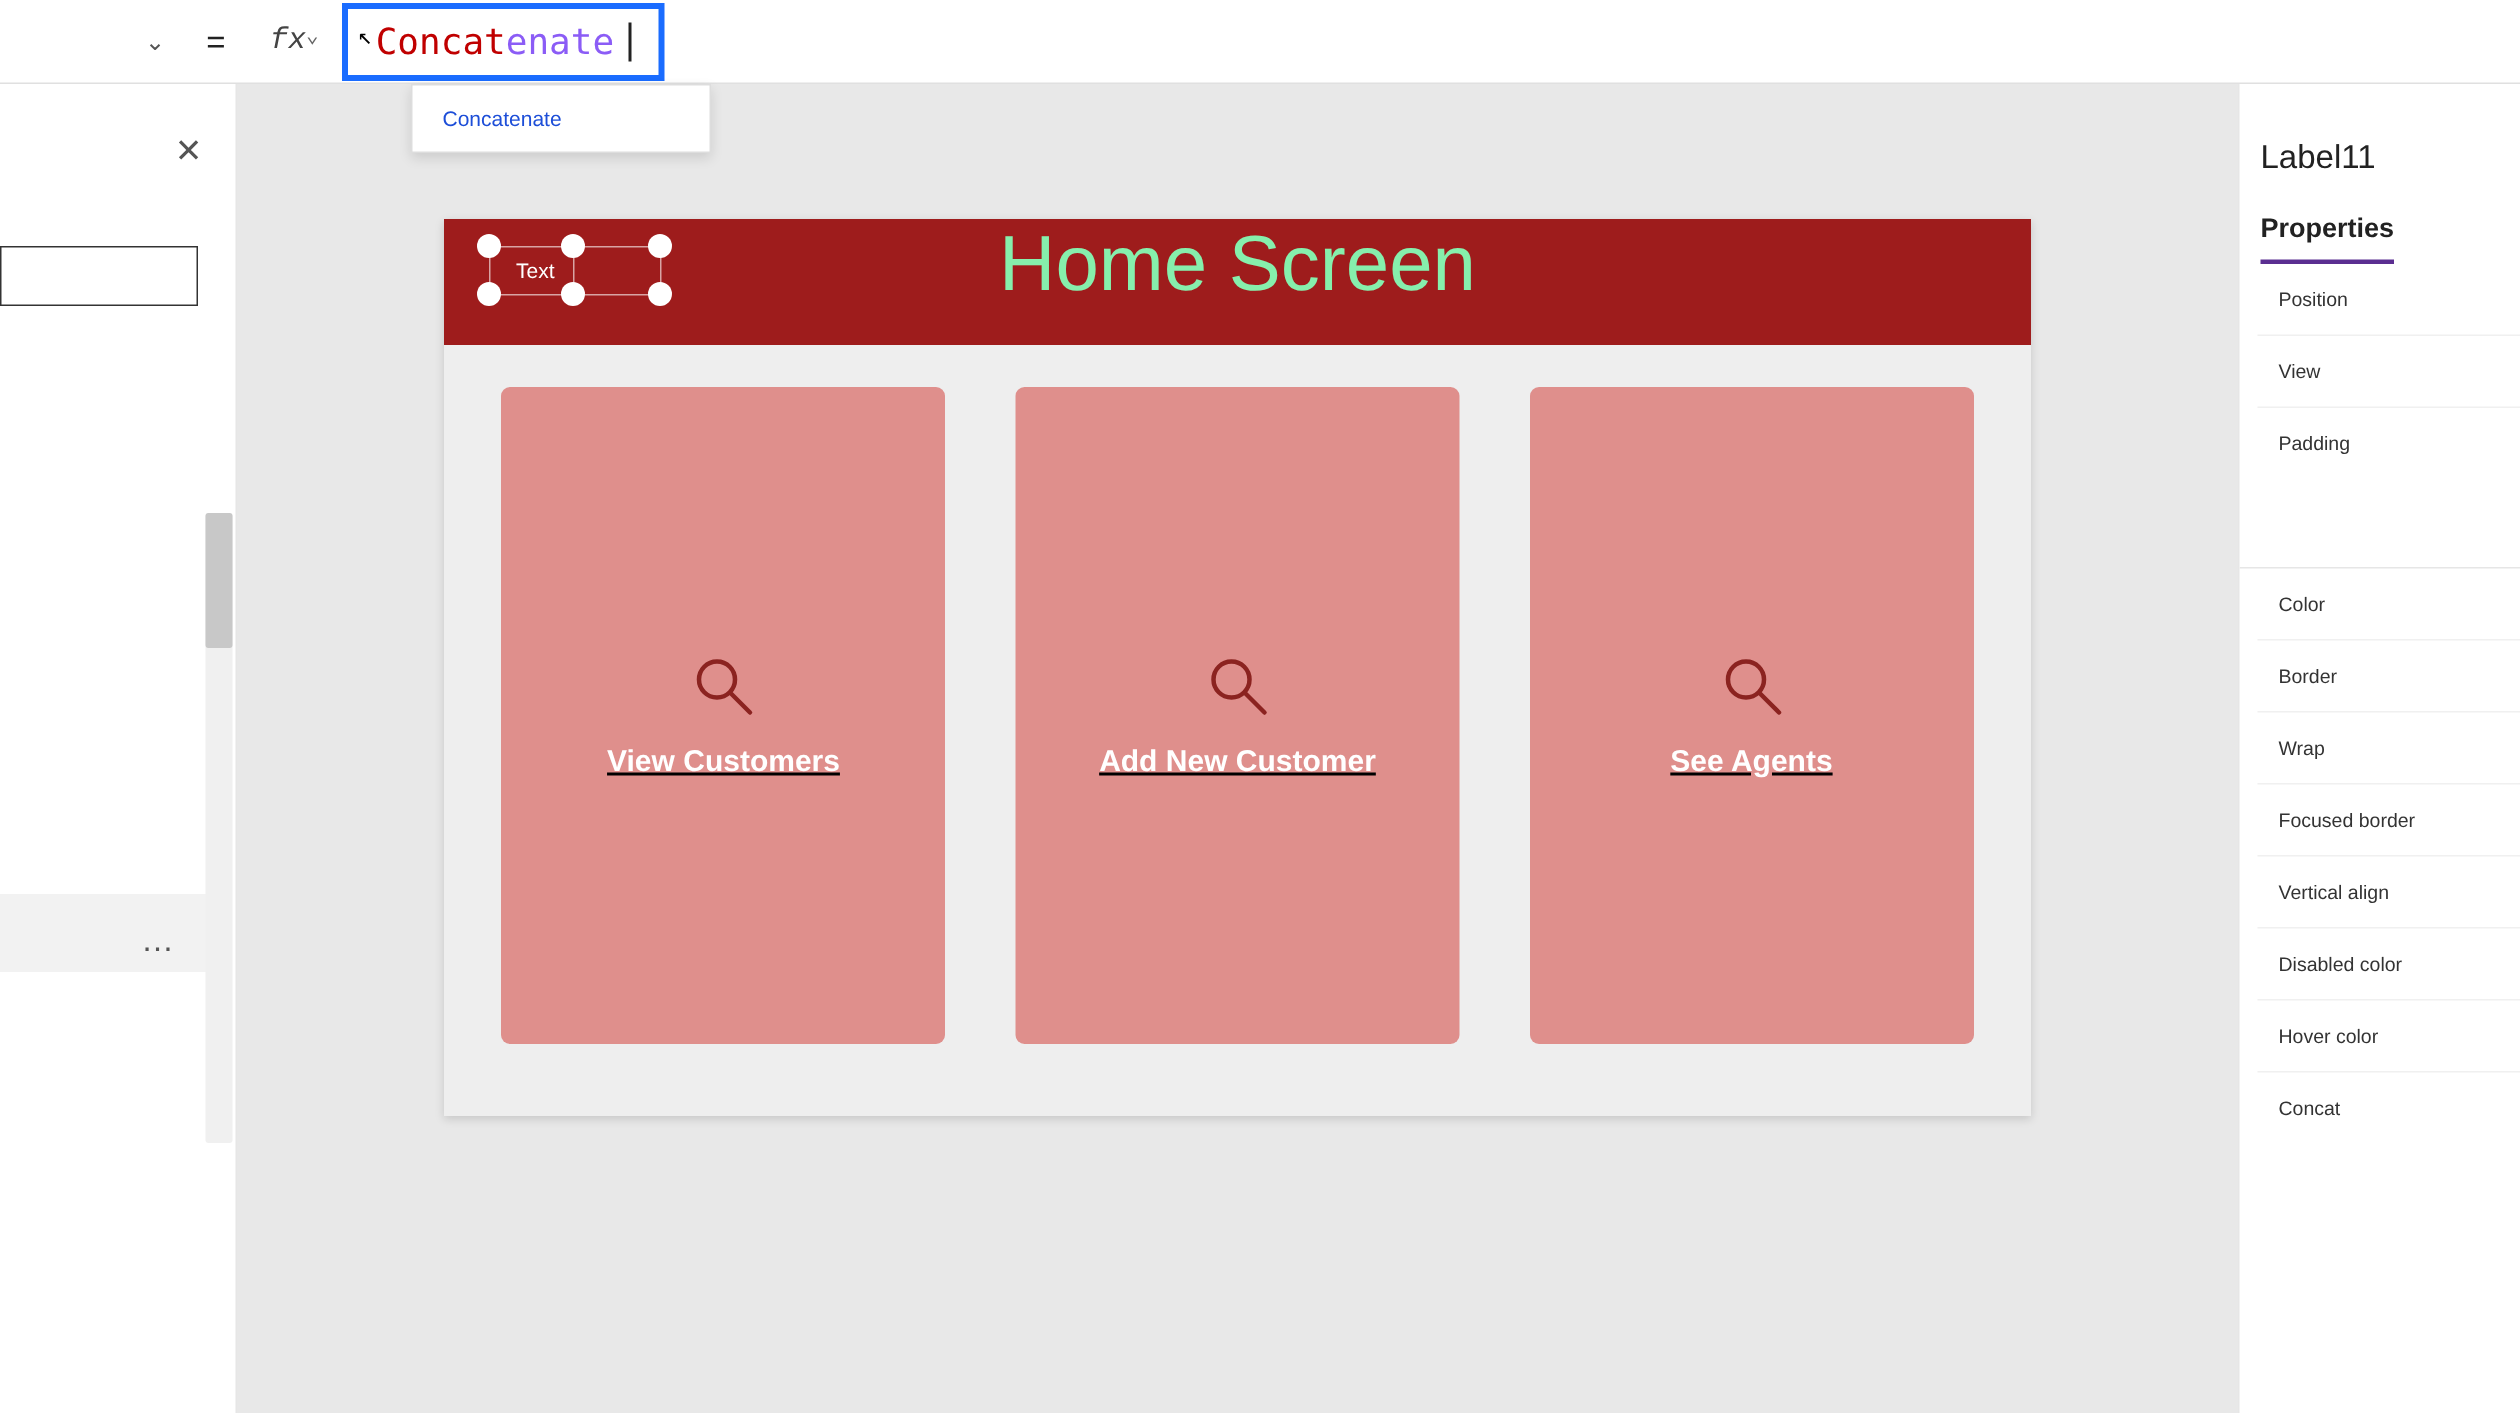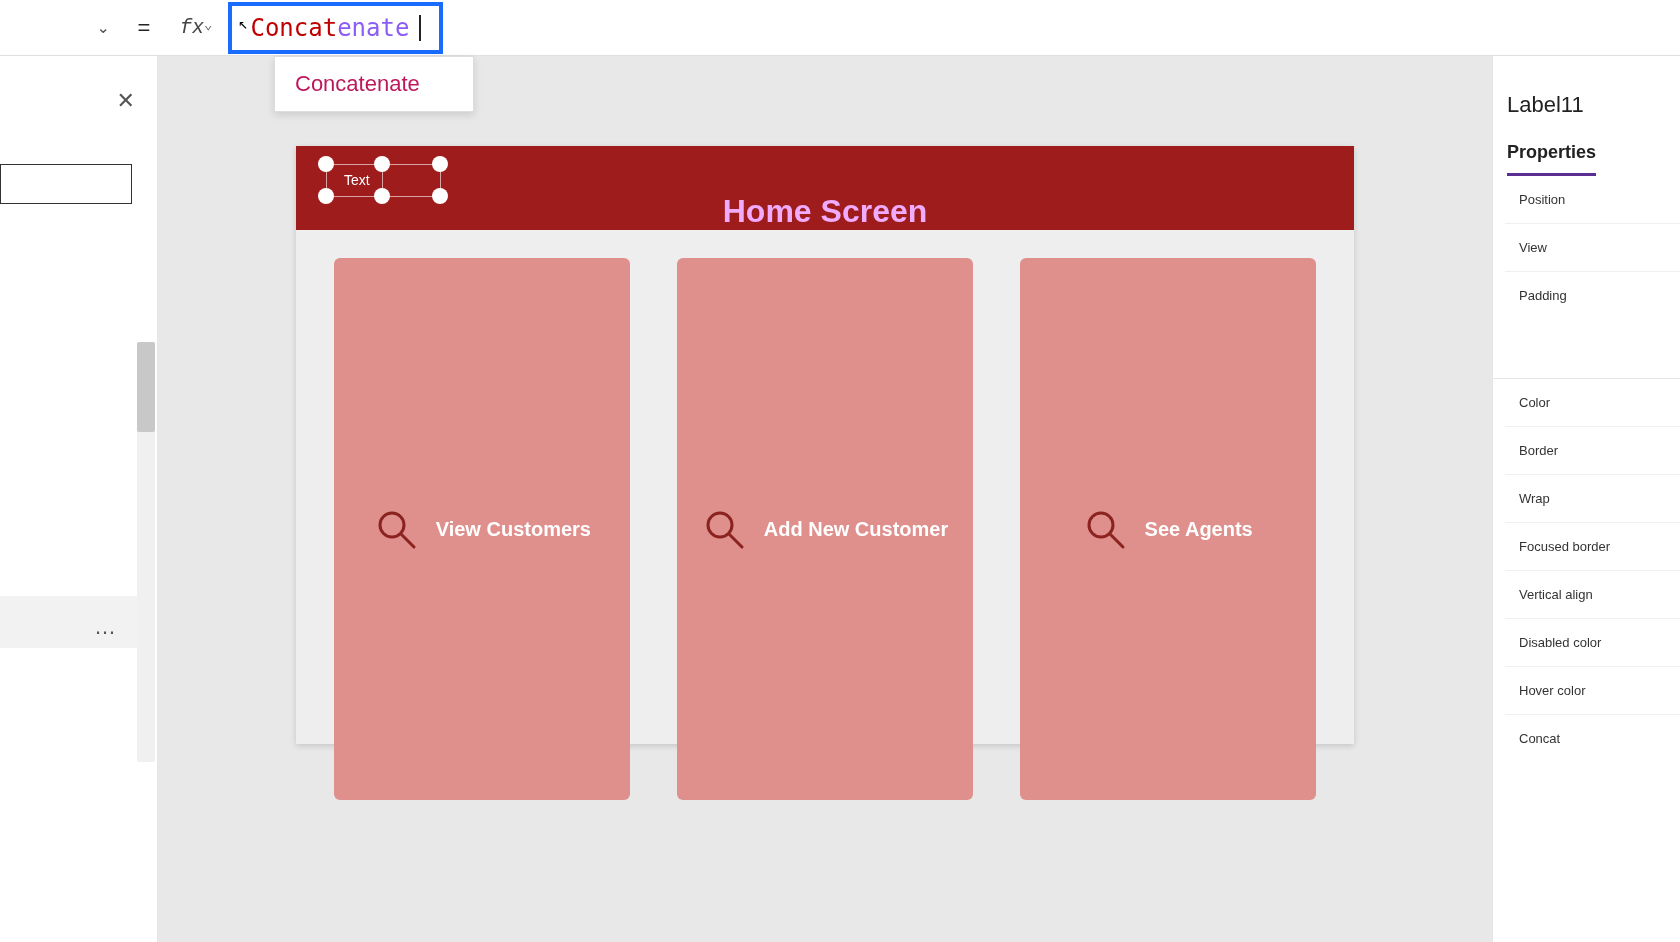--- a/index.html
+++ b/index.html
@@ -54,22 +54,22 @@
     .cursor-pointer-overlay { position: absolute; left: 6px; top: 8px; font-size: 16px; pointer-events: none; }
     
     .suggestion-popup {
       position: absolute;
       top: 56px;
       left: 274px;
       background: #fff;
       border: 1px solid #ddd;
       box-shadow: 0 3px 8px rgba(0,0,0,0.12);
       padding: 14px 20px;
-      font-size: 22px;
-      color: #be185d;
+      font-size: 14px;
+      color: #1d4ed8;
       z-index: 50;
       min-width: 200px;
     }
     
     .workspace {
       display: flex;
       height: calc(100% - 56px);
     }
     
     .left-panel {
@@ -106,28 +106,28 @@
     .app-screen {
       width: 1058px;
       height: 598px;
       background: #eeeeee;
       box-shadow: 0 2px 6px rgba(0,0,0,0.15);
     }
     .screen-header {
       height: 84px;
       background: #9e1c1c;
       display: flex;
-      align-items: flex-end;
+      align-items: flex-start;
       justify-content: center;
       position: relative;
     }
     .screen-title {
-      color: #f0abfc;
-      font-size: 32px;
-      font-weight: 700;
+      color: #86efac;
+      font-size: 52px;
+      font-weight: 400;
     }
     .selection-handles {
       position: absolute;
       left: 22px;
       top: 10px;
       width: 132px;
       height: 48px;
     }
     .handle { position: absolute; width: 16px; height: 16px; background: #fff; border-radius: 50%; }
     .h-tl { top: 0; left: 0; }
@@ -145,28 +145,29 @@
     .sel-label { position: absolute; top: 16px; left: 26px; color: #fff; font-size: 14px; font-weight: 500; }
     
     .card-row {
       display: flex;
       justify-content: space-around;
       padding: 28px 30px;
       gap: 30px;
     }
     .card {
       width: 296px;
-      height: 542px;
+      height: 438px;
       background: #df8f8c;
       border-radius: 6px;
       display: flex;
-      flex-direction: row;
+      flex-direction: column;
       align-items: center;
       justify-content: center;
       gap: 18px;
+      text-decoration: underline;
     }
     .card-label {
       color: #fff;
       font-size: 20px;
       font-weight: 600;
     }
     .search-icon-svg { width: 44px; height: 44px; }
     .search-icon-svg circle { fill: none; stroke: #8b2320; stroke-width: 3; }
     .search-icon-svg line { stroke: #8b2320; stroke-width: 3; stroke-linecap: round; }
     

